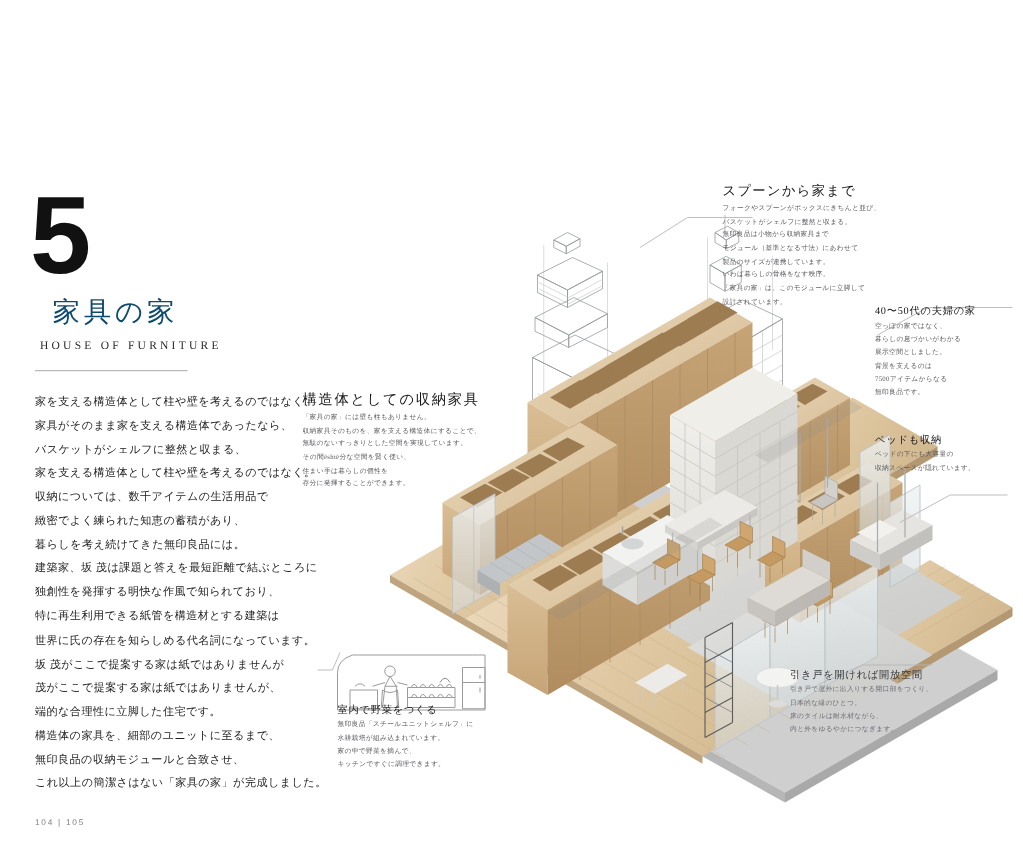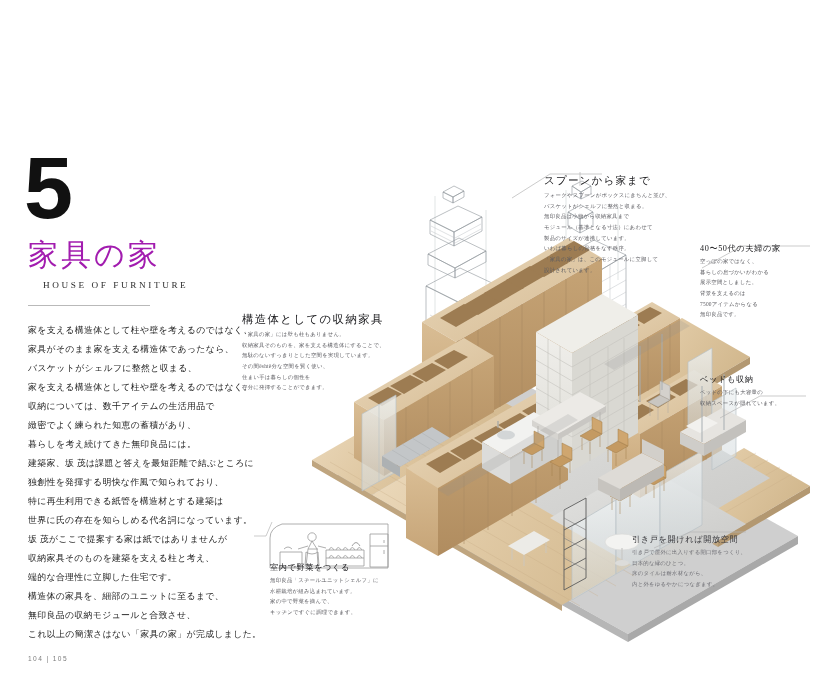--- a/index.html
+++ b/index.html
@@ -12,47 +12,47 @@
   .page{position:absolute;inset:0;background:#fff;}
 
   
   .left-col{position:absolute;left:28px;top:152px;width:232px;}
   .chapter-num{
     font-family:"Liberation Sans","DejaVu Sans",sans-serif;
     font-weight:700;font-size:88px;line-height:.82;letter-spacing:-3px;
     color:#111;margin:0 0 14px -4px;
   }
   .chapter-title{
-    font-size:30px;line-height:1.1;letter-spacing:3px;margin:0 0 9px 0;
-    font-weight:400;color:#a21caf;
+    font-size:22px;line-height:1.1;letter-spacing:3px;margin:0 0 9px 14px;
+    font-weight:400;color:#0c4a6e;
   }
   .chapter-sub{
-    font-size:9.2px;letter-spacing:2.6px;color:#2c2c2c;margin:0 0 15px 15px;
+    font-size:9.2px;letter-spacing:2.6px;color:#2c2c2c;margin:0 0 15px 4px;
     font-weight:400;
   }
   .rule{width:122px;height:1px;background:#b9b9b9;margin:0 0 17px 0;}
   .body-copy p{
     margin:0 0 4.6px 0;font-size:8.9px;line-height:1.62;letter-spacing:.35px;
     color:#1d1d1d;white-space:nowrap;
   }
   .folio{
     position:absolute;left:28px;top:655px;font-size:6.6px;letter-spacing:1.4px;
     color:#7d7d7d;font-family:"Liberation Sans","DejaVu Sans",sans-serif;
   }
 
   
   .cap-head{font-size:10.6px;letter-spacing:1.1px;color:#17171a;margin:0 0 3px 0;font-weight:400;}
   .cap-body p{margin:0 0 1.4px 0;font-size:5.4px;line-height:1.72;letter-spacing:.25px;color:#5b5b60;white-space:nowrap;}
 
   .cap-structure{position:absolute;left:242px;top:312px;width:160px;z-index:6;}
   .cap-structure .cap-head{font-size:11.4px;letter-spacing:1.4px;}
-  .cap-spoon{position:absolute;left:544px;top:146px;width:150px;z-index:6;margin-top:28px;}
+  .cap-spoon{position:absolute;left:578px;top:146px;width:150px;z-index:6;}
   .cap-couple{position:absolute;left:700px;top:243px;width:118px;z-index:6;}
   .cap-couple .cap-head{font-size:8.2px;letter-spacing:.6px;}
-  .cap-bed{position:absolute;left:700px;top:346px;width:118px;z-index:6;margin-top:28px;}
+  .cap-bed{position:absolute;left:700px;top:346px;width:118px;z-index:6;}
   .cap-bed .cap-head{font-size:8.2px;letter-spacing:.6px;}
   .cap-veg{position:absolute;left:270px;top:562px;width:150px;z-index:6;}
   .cap-veg .cap-head{font-size:8.2px;letter-spacing:.6px;}
   .cap-door{position:absolute;left:632px;top:534px;width:172px;z-index:6;}
   .cap-door .cap-head{font-size:8.2px;letter-spacing:.6px;color:#3a3a3e;}
   .cap-door .cap-body p{color:#6e6e74;}
 
   
   .stage{position:absolute;left:250px;top:150px;width:568px;height:500px;z-index:3;}
   .stage svg{position:absolute;left:0;top:0;width:568px;height:500px;overflow:visible;}
@@ -75,21 +75,21 @@
         <p>バスケットがシェルフに整然と収まる、</p>
         <p>家を支える構造体として柱や壁を考えるのではなく。</p>
         <p>収納については、数千アイテムの生活用品で</p>
         <p>緻密でよく練られた知恵の蓄積があり、</p>
         <p>暮らしを考え続けてきた無印良品には。</p>
         <p>建築家、坂 茂は課題と答えを最短距離で結ぶところに</p>
         <p>独創性を発揮する明快な作風で知られており、</p>
         <p>特に再生利用できる紙管を構造材とする建築は</p>
         <p>世界に氏の存在を知らしめる代名詞になっています。</p>
         <p>坂 茂がここで提案する家は紙ではありませんが</p>
-        <p>収納家具そのものを建築を支える柱と考え、</p>
+        <p>茂がここで提案する家は紙ではありませんが、</p>
         <p>端的な合理性に立脚した住宅です。</p>
         <p>構造体の家具を、細部のユニットに至るまで、</p>
         <p>無印良品の収納モジュールと合致させ、</p>
         <p>これ以上の簡潔さはない「家具の家」が完成しました。</p>
       </div>
   </div>
   <div class="folio">104 | 105</div>
 
   <div class="stage">
     <svg viewBox="0 0 568 500" xmlns="http://www.w3.org/2000/svg" aria-hidden="true">

